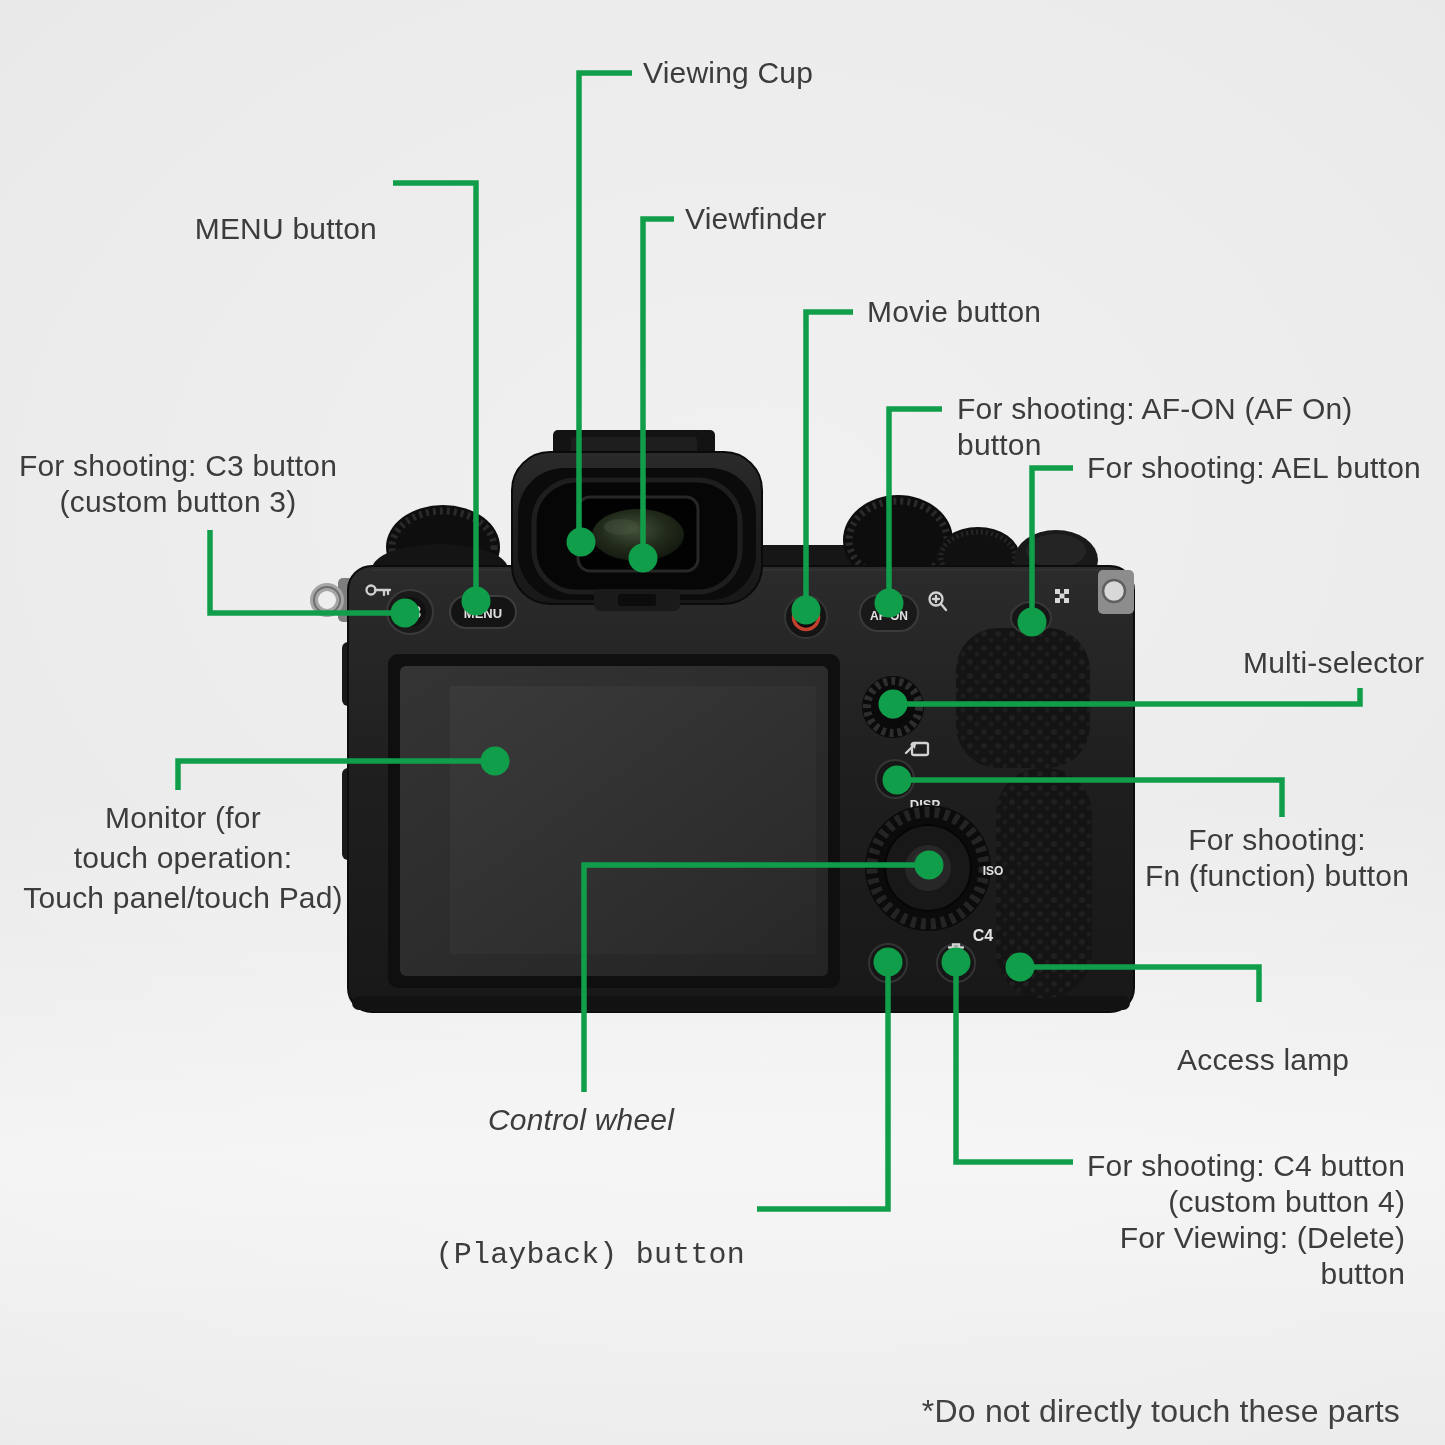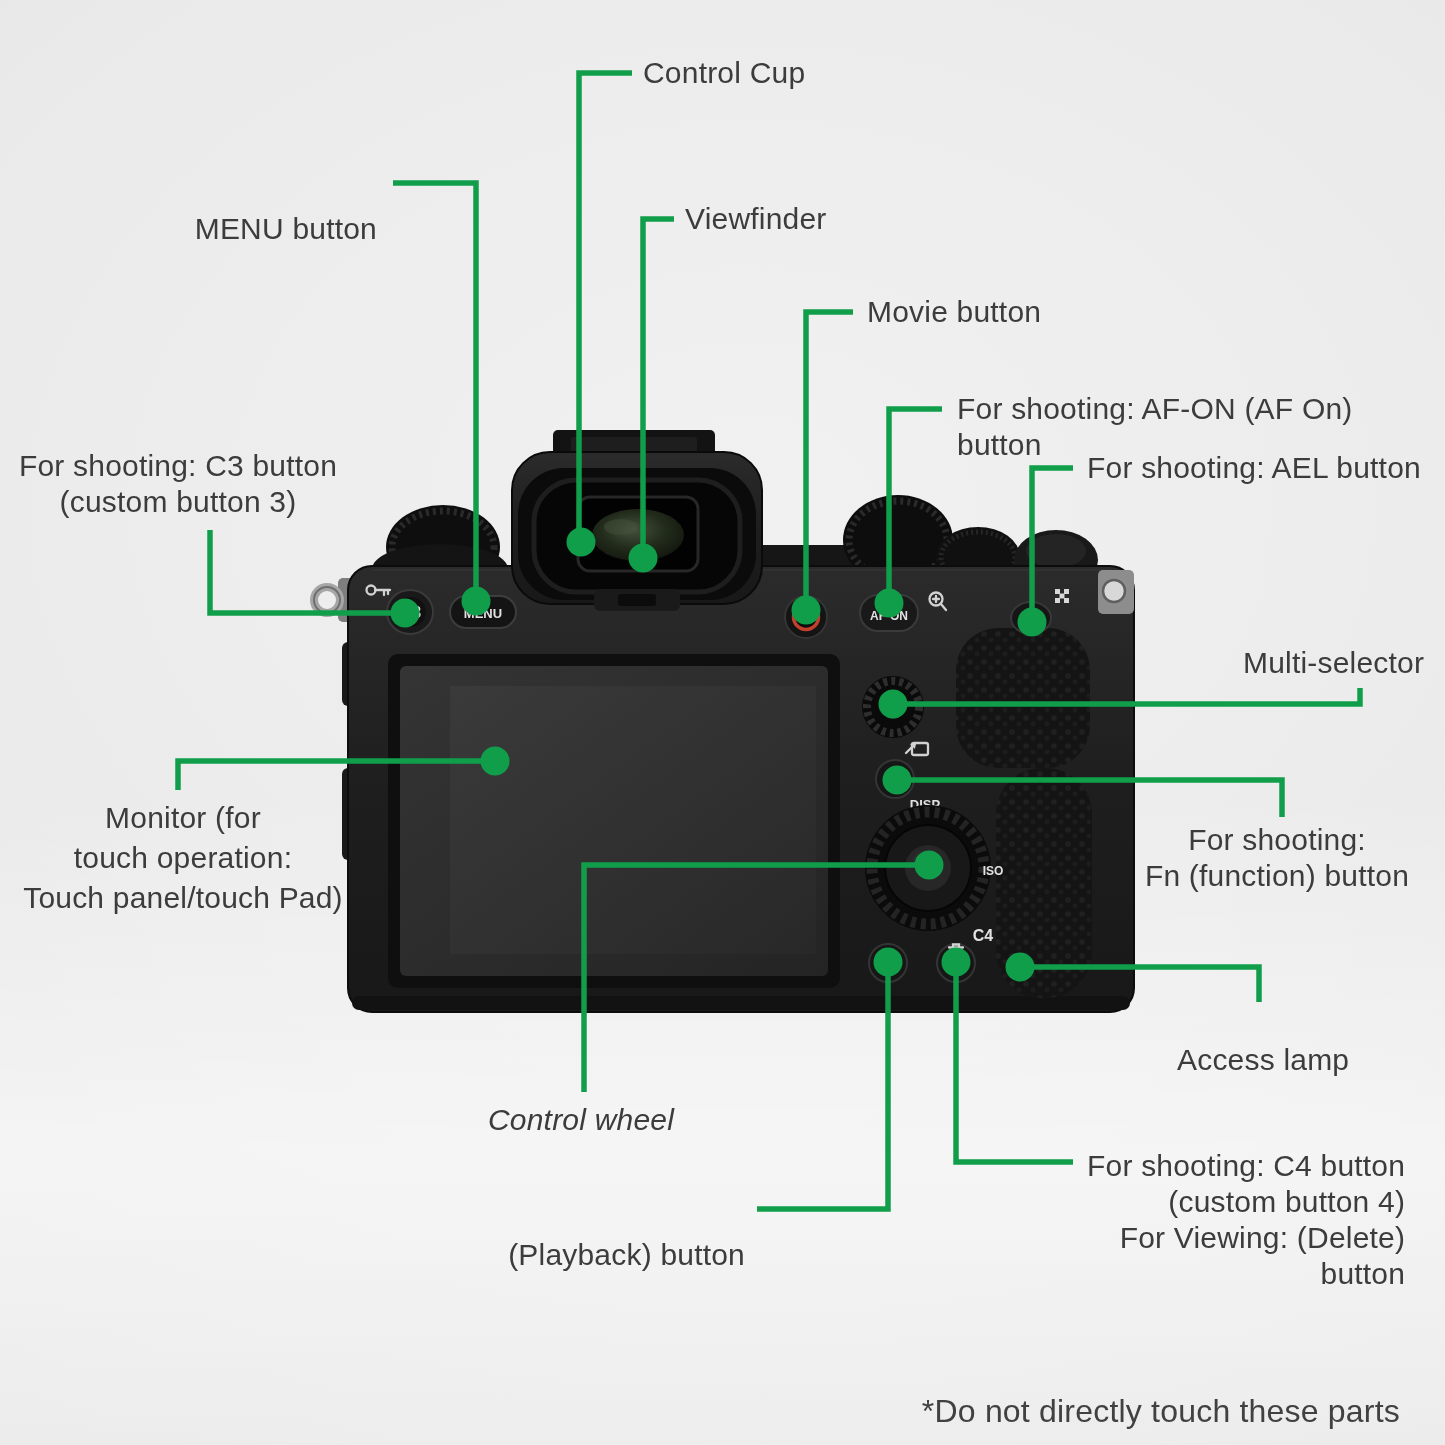--- a/index.html
+++ b/index.html
@@ -261,36 +261,36 @@
         <path class="cl" d="M956 962 V1162 H1073"></path>
           <circle class="cd" cx="956" cy="962" r="14.5"></circle>
       </g>
       <g>
         <path class="cl" d="M1020 967 H1259 V1002"></path>
           <circle class="cd" cx="1020" cy="967" r="14.5"></circle>
       </g>
     </g>
   </svg>
 
-  <div class="callout-label" style="left:643px;top:55px;">Control Cup</div>
+  <div class="callout-label" style="left:643px;top:55px;">Viewing Cup</div>
   <div class="callout-label ta-r" style="right:1068px;top:165px;">MENU button</div>
   <div class="callout-label" style="left:685px;top:201px;text-align:center;">Viewfinder</div>
   <div class="callout-label" style="left:867px;top:294px;">Movie button</div>
   <div class="callout-label" style="left:1087px;top:450px;">For shooting: AEL button</div>
   <div class="callout-label" style="left:957px;top:391px;">For shooting: AF-ON (AF On) button</div>
   <div class="callout-label ta-c" style="left:-7px;width:370px;top:448px;">For shooting: C3 button
 (custom button 3)</div>
   <div class="callout-label" style="left:1243px;top:645px;">Multi-selector</div>
   <div class="callout-label ta-c lh40" style="left:-12px;width:390px;top:798px;">Monitor (for
 touch operation:
 Touch panel/touch Pad)</div>
   <div class="callout-label ta-c" style="left:1107px;width:340px;top:822px;">For shooting:
 Fn (function) button</div>
   <div class="callout-label ta-c" style="left:431px;width:300px;top:1102px;font-style:italic;">Control wheel</div>
-  <div class="callout-label ta-r" style="right:700px;top:1191px;">(Playback) button</div>
+  <div class="callout-label ta-r" style="right:700px;top:1191px;font-family:Liberation Mono, monospace;">(Playback) button</div>
   <div class="callout-label" style="left:1087px;top:1148px;text-align:right;">For shooting: C4 button
 (custom button 4)
 For Viewing: (Delete)
 button</div>
   <div class="callout-label" style="left:1177px;top:1009px;margin-top:33px;">Access lamp</div>
 
   <div class="footnote" style="right:45px;top:1393px;">*Do not directly touch these parts</div>
 </div>
 
 </body></html>

